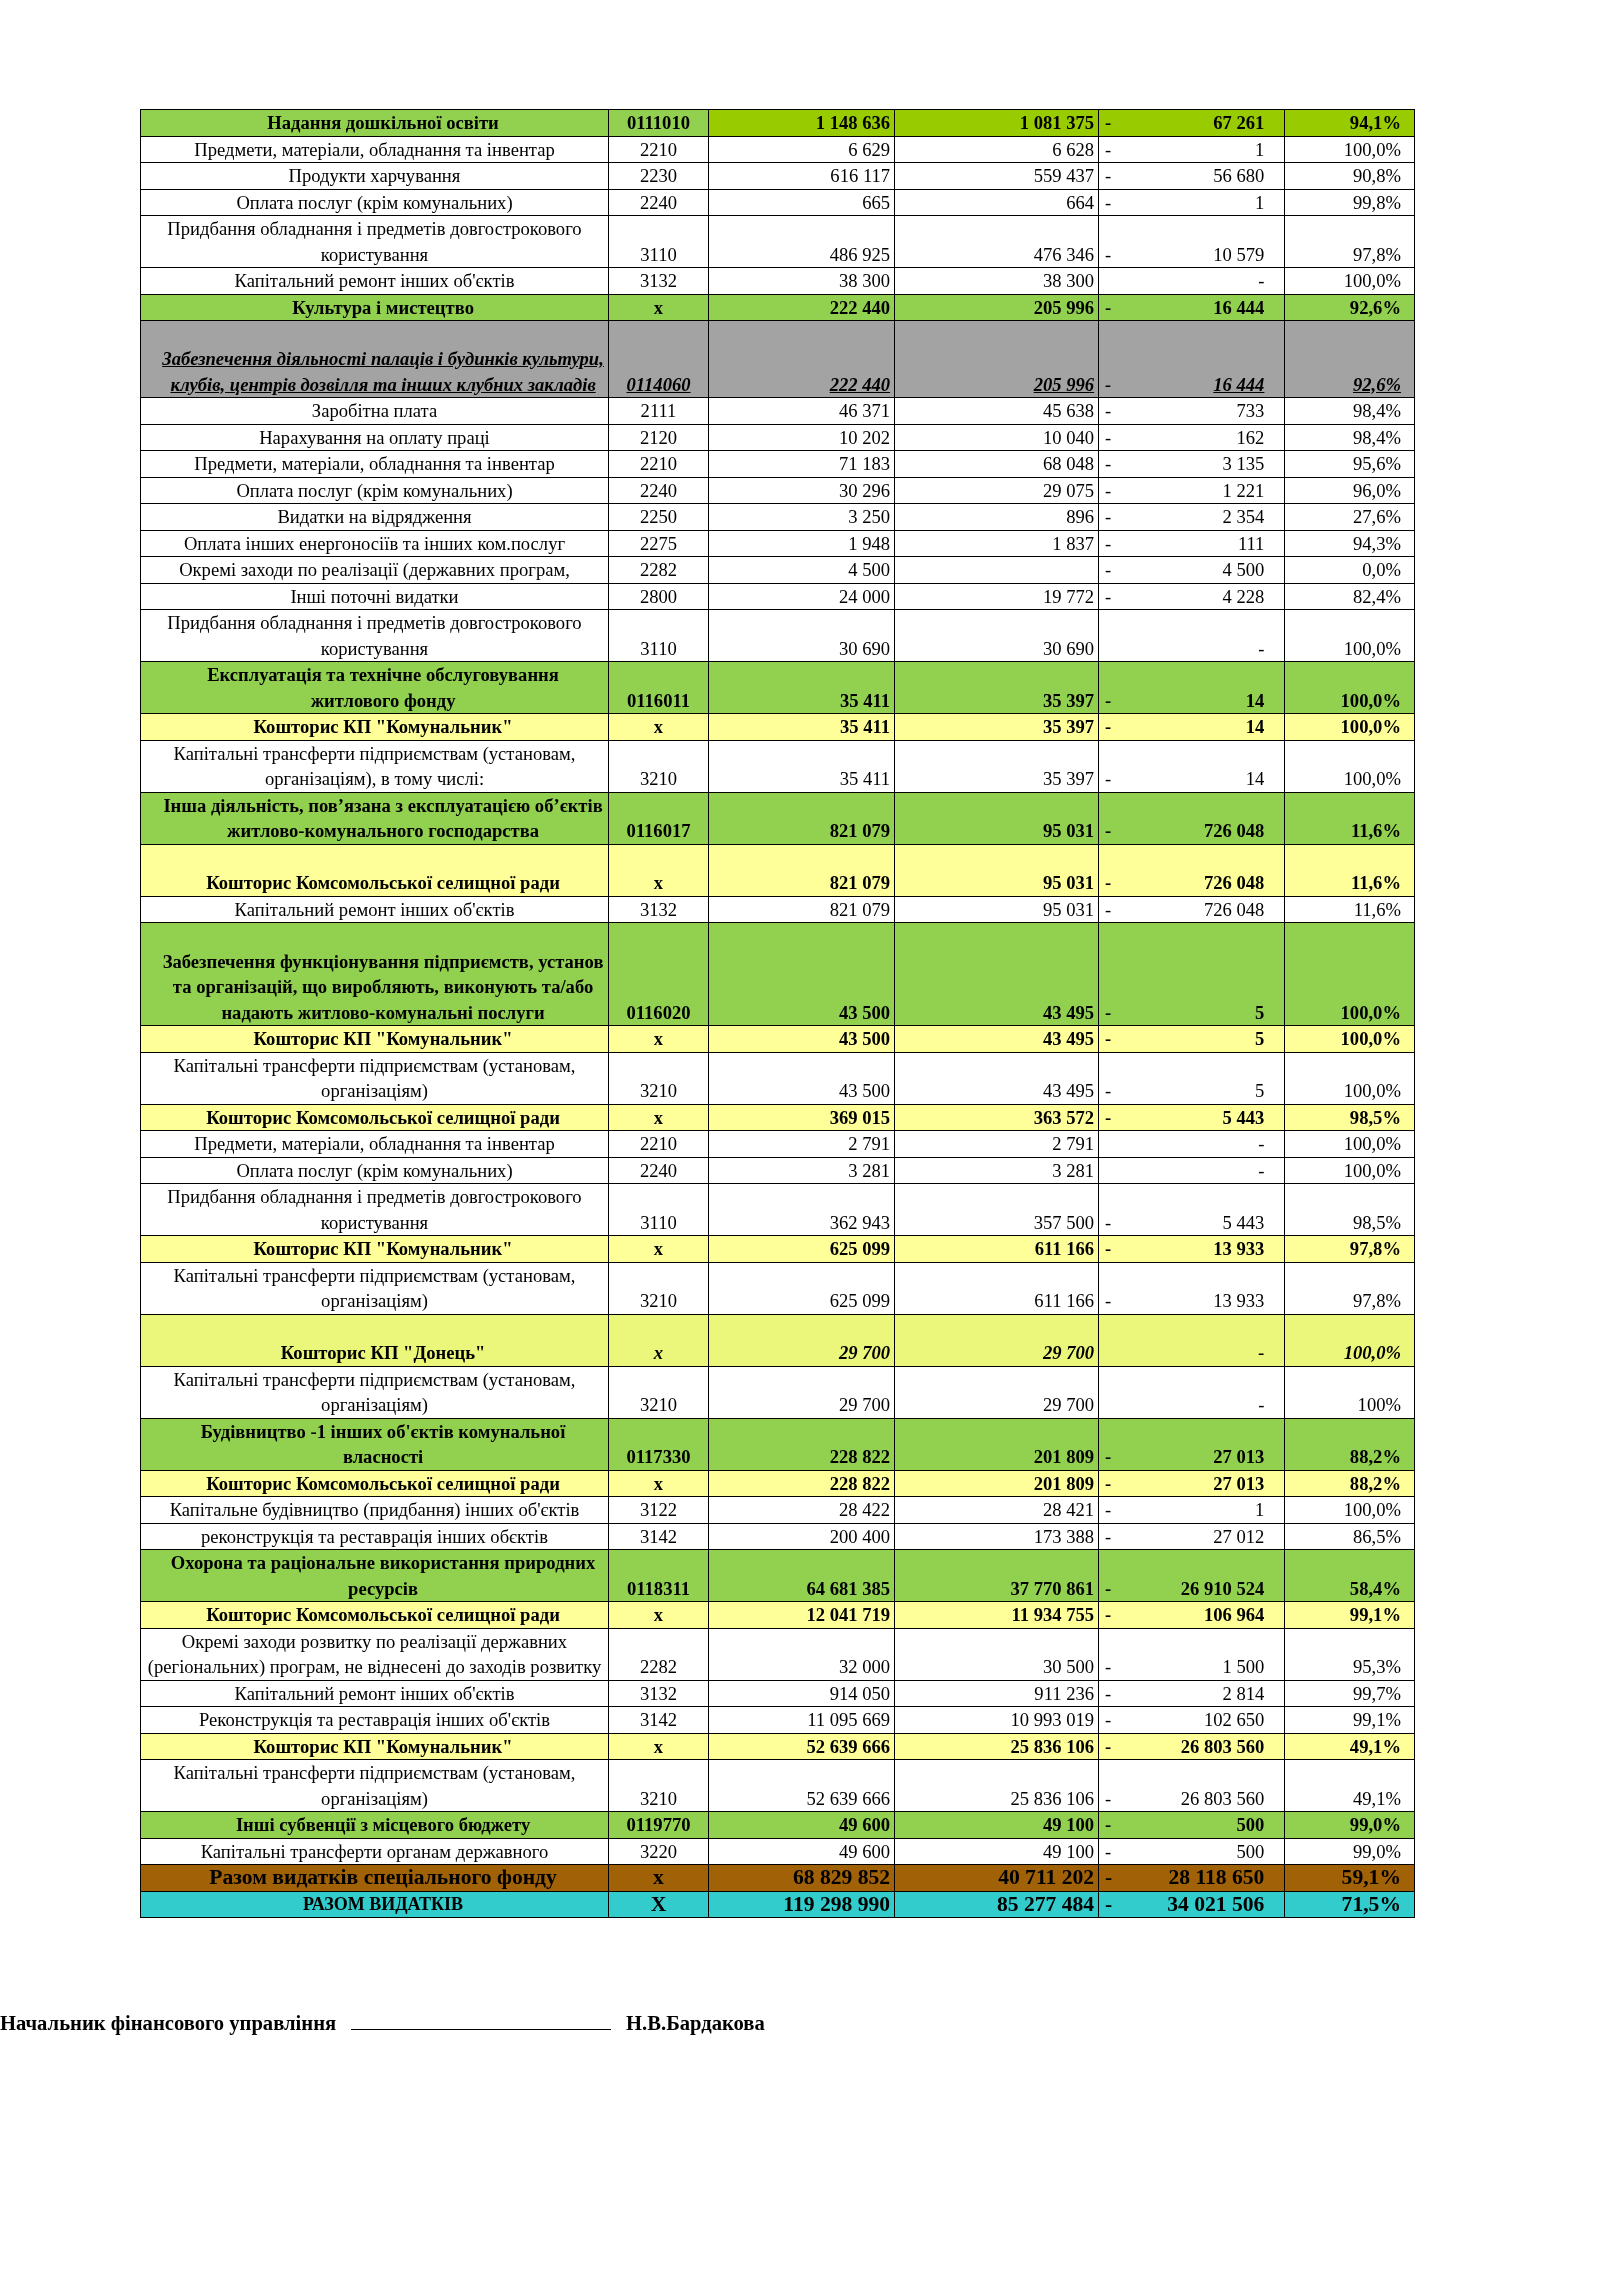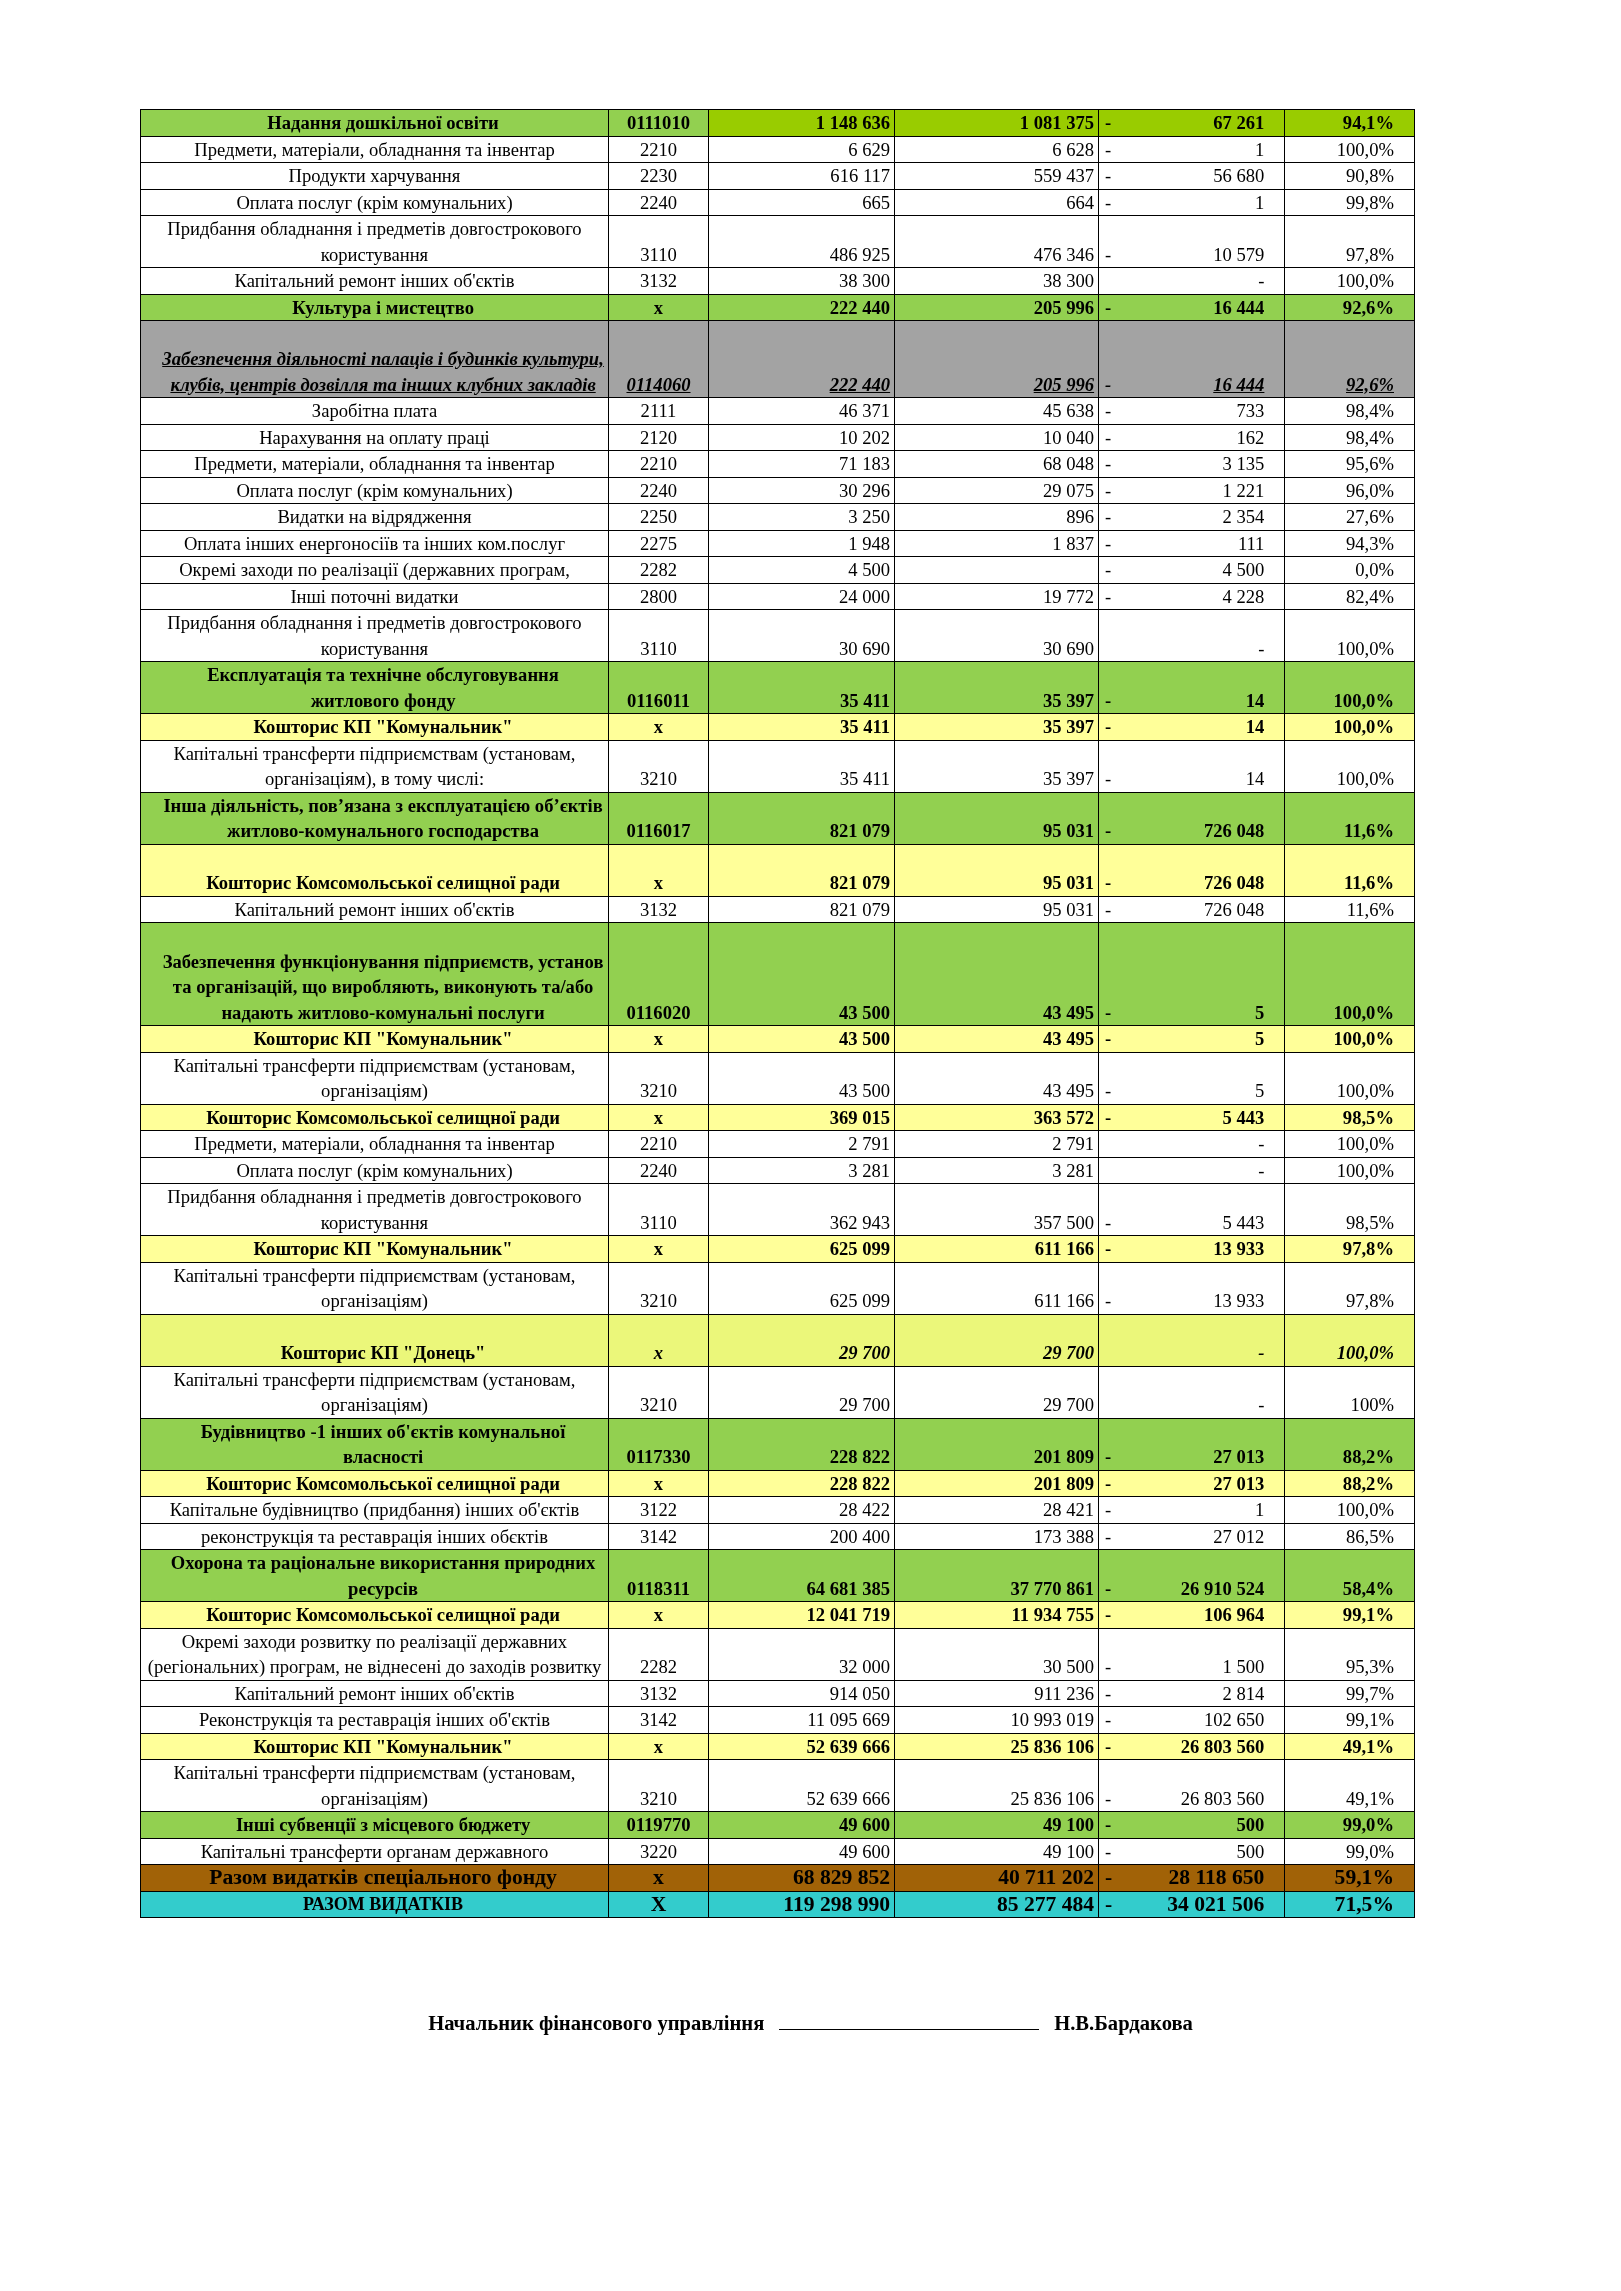--- a/index.html
+++ b/index.html
@@ -9,42 +9,42 @@
   td { border: 1.5px solid #000; padding: 0 3.9px; font-size: 18.6px; line-height: 25.5px; vertical-align: bottom; white-space: normal; overflow: hidden; }
   col.c-label { width: 468px; }
   col.c-code { width: 100px; }
   col.c-plan { width: 186px; }
   col.c-fact { width: 204px; }
   col.c-diff { width: 186px; }
   col.c-pct { width: 130px; }
   td.label { text-align: left; }
   td.code { text-align: center; margin-top: 28px; }
   td.num { text-align: right; }
-  td.pct { text-align: right; padding-right: 20px; }
+  td.pct { text-align: right; padding-right: 13px; }
   td.diff { position: relative; text-align: right; padding-right: 19.6px; }
   td.diff .sign { position: absolute; left: 5.9px; bottom: 0; }
   tr.bold td { font-weight: bold; }
   tr.bold td.label { text-align: center; padding-left: 21px; }
   tr.italic td { font-style: italic; }
   tr.detail td { height: 25.5px; }
   tr.detail td.label { text-align: center; }
   tr.green td { background: #92d050; }
   tr.green-top td { background: #92d050; }
   tr.green-top td.num, tr.green-top td.diff, tr.green-top td.pct { background: #99cc00; }
   tr.lime td { background: #a3a3a3; text-decoration: underline; }
   tr.yellow td { background: #ffff99; }
   tr.yellow2 td { background: #ebf77a; }
   tr.orange td { background: #a16207; font-size: 21.6px; }
   tr.teal td { background: #33cccc; font-size: 21.6px; }
   tr.teal td.label { font-size: 18px; }
   .h2 td { height: 51px; }
   .h3 td { height: 76px; }
   .h4 td { height: 102px; }
   .tall1 td { height: 29px; }
-  .signature { position: absolute; top: 2009px; left: 0; width: 1621px; text-align: center; font-weight: bold; font-size: 20.6px; }
+  .signature { position: absolute; top: 2009px; left: 0; width: 1621px; font-weight: bold; font-size: 20.6px; }
   .signature .line { display: inline-block; width: 260px; border-bottom: 1.5px solid #000; margin: 0 9.8px; height: 19.6px; vertical-align: baseline; }
 </style>
 </head>
 <body>
 
 <div class="sheet">
   <table>
     <colgroup>
       <col class="c-label">
         <col class="c-code">

